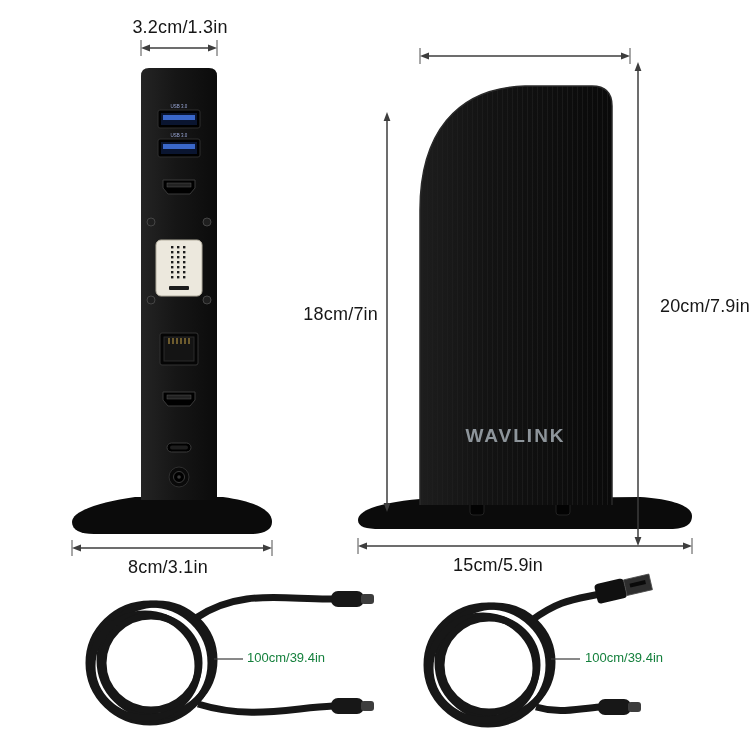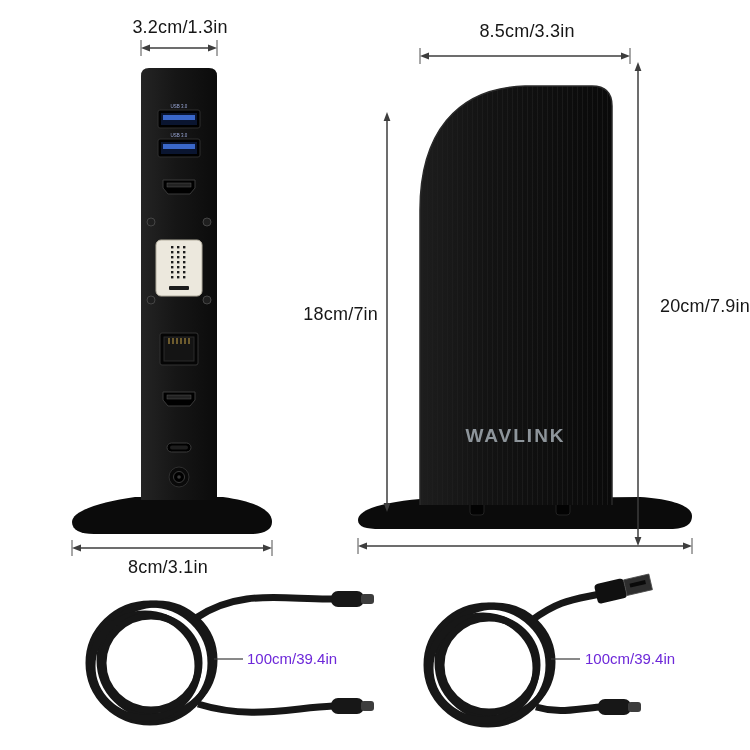--- a/index.html
+++ b/index.html
@@ -6,21 +6,21 @@
   .canvas{
     position:relative;width:750px;height:750px;background:#ffffff;
     overflow:hidden;font-family:"Liberation Sans",sans-serif;padding-left:14px;
   }
   .canvas svg{position:absolute;left:0;top:0;}
   .dim-label{
     position:absolute;font-size:18px;color:#171717;letter-spacing:.2px;
     white-space:nowrap;
   }
   .cable-label{
-    position:absolute;font-size:15px;color:#6d28d9;white-space:nowrap;
+    position:absolute;font-size:13px;color:#15803d;white-space:nowrap;
   }
   .logo-label{
     position:absolute;font-weight:bold;font-size:19px;color:#8e959b;
     letter-spacing:2px;text-align:center;
   }
 </style>
 </head>
 <body>
 
 <div class="canvas">
@@ -230,28 +230,28 @@
     <g>
       <rect x="598" y="699" width="33" height="16" rx="7" fill="#171717"></rect>
       <rect x="628" y="702" width="13" height="10" rx="3" fill="#3d3d3d"></rect>
     </g>
     <line x1="551" y1="659" x2="580" y2="659" stroke="#3a3a3a" stroke-width="1.2"></line>
   </g>
 </svg>
 
 <span class="dim-label" style="left:115px;top:17px;width:130px;text-align:center;">3.2cm/1.3in</span>
 
-<span class="dim-label" style="left:462px;top:21px;width:130px;text-align:center;">8.5cm/3.3in</span>
 
 <span class="dim-label" style="left:290px;top:304px;width:88px;text-align:right;">18cm/7in</span>
 
 <span class="dim-label" style="left:646px;top:296px;width:104px;text-align:right;">20cm/7.9in</span>
 
 <span class="dim-label" style="left:128px;top:557px;width:120px;text-align:left;">8cm/3.1in</span>
 
+<span class="dim-label" style="left:437px;top:555px;width:122px;text-align:center;">15cm/5.9in</span>
 
 <span class="logo-label" style="left:438px;top:425px;width:155px;">WAVLINK</span>
 
 <span class="cable-label" style="left:247px;top:650px;">100cm/39.4in</span>
 
 <span class="cable-label" style="left:585px;top:650px;">100cm/39.4in</span>
 
 </div>
 
 </body></html>

